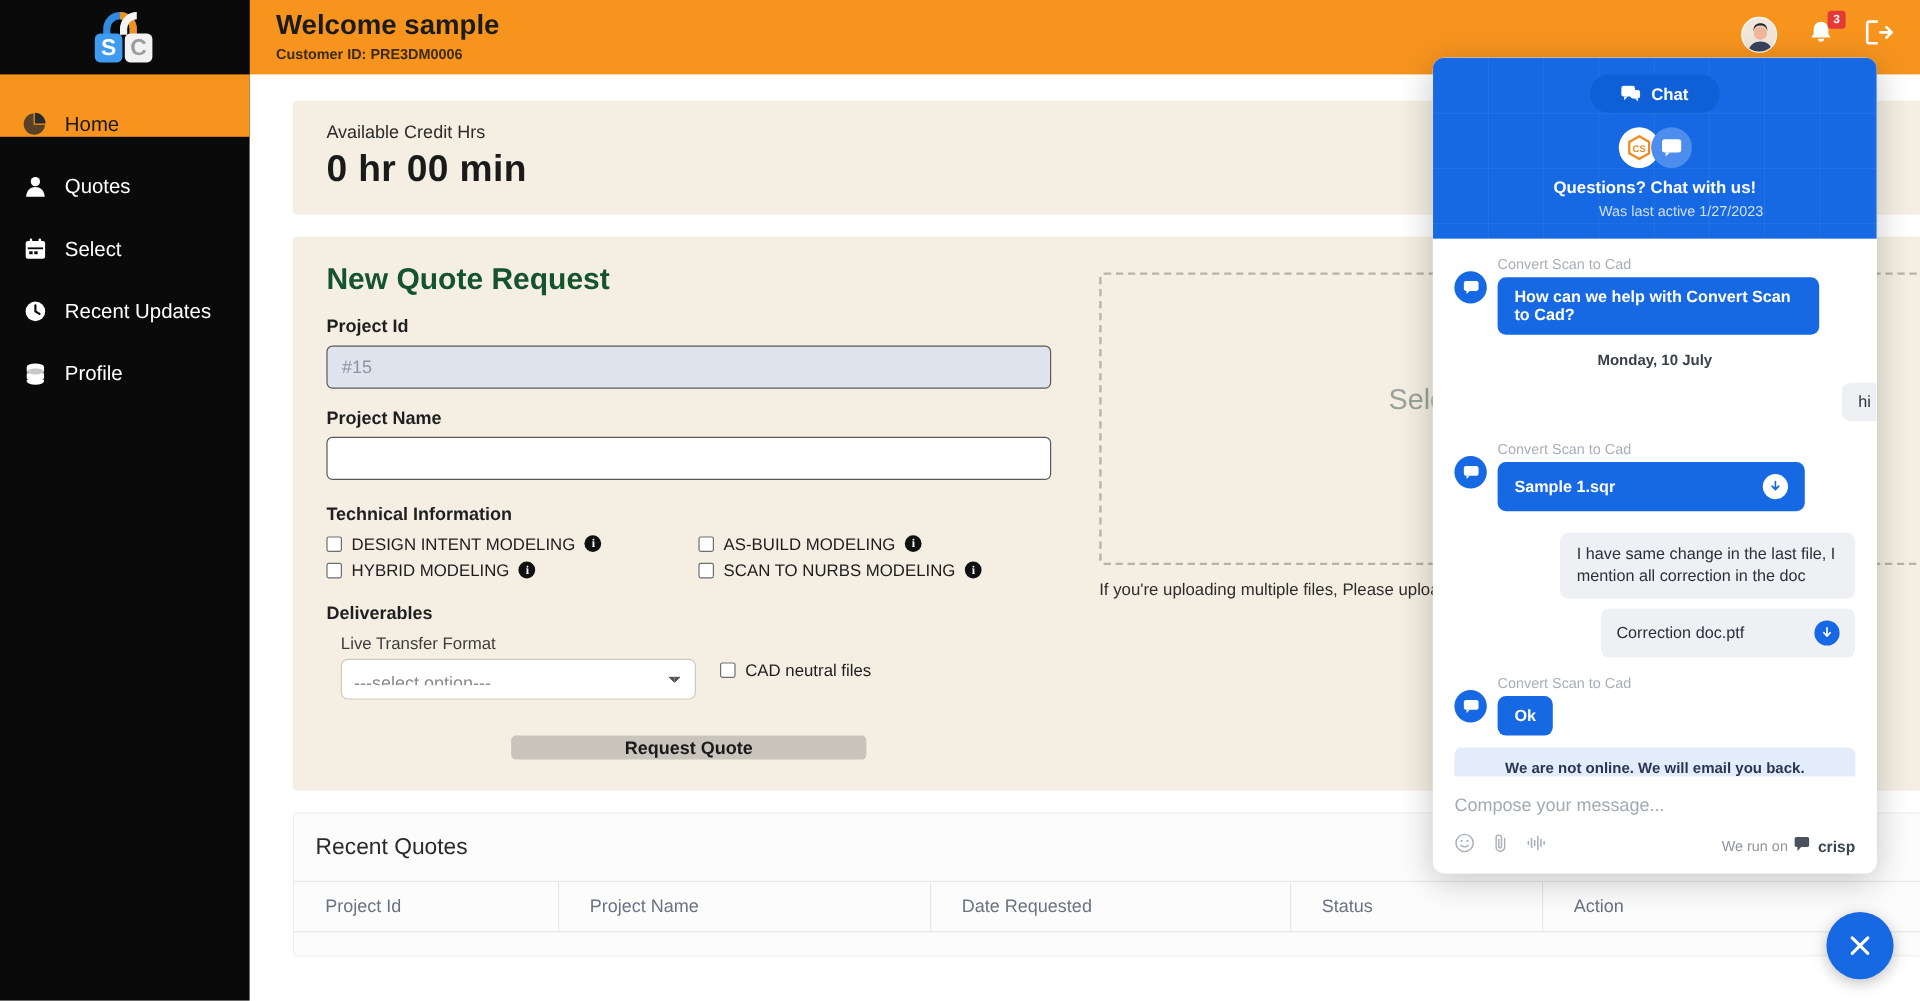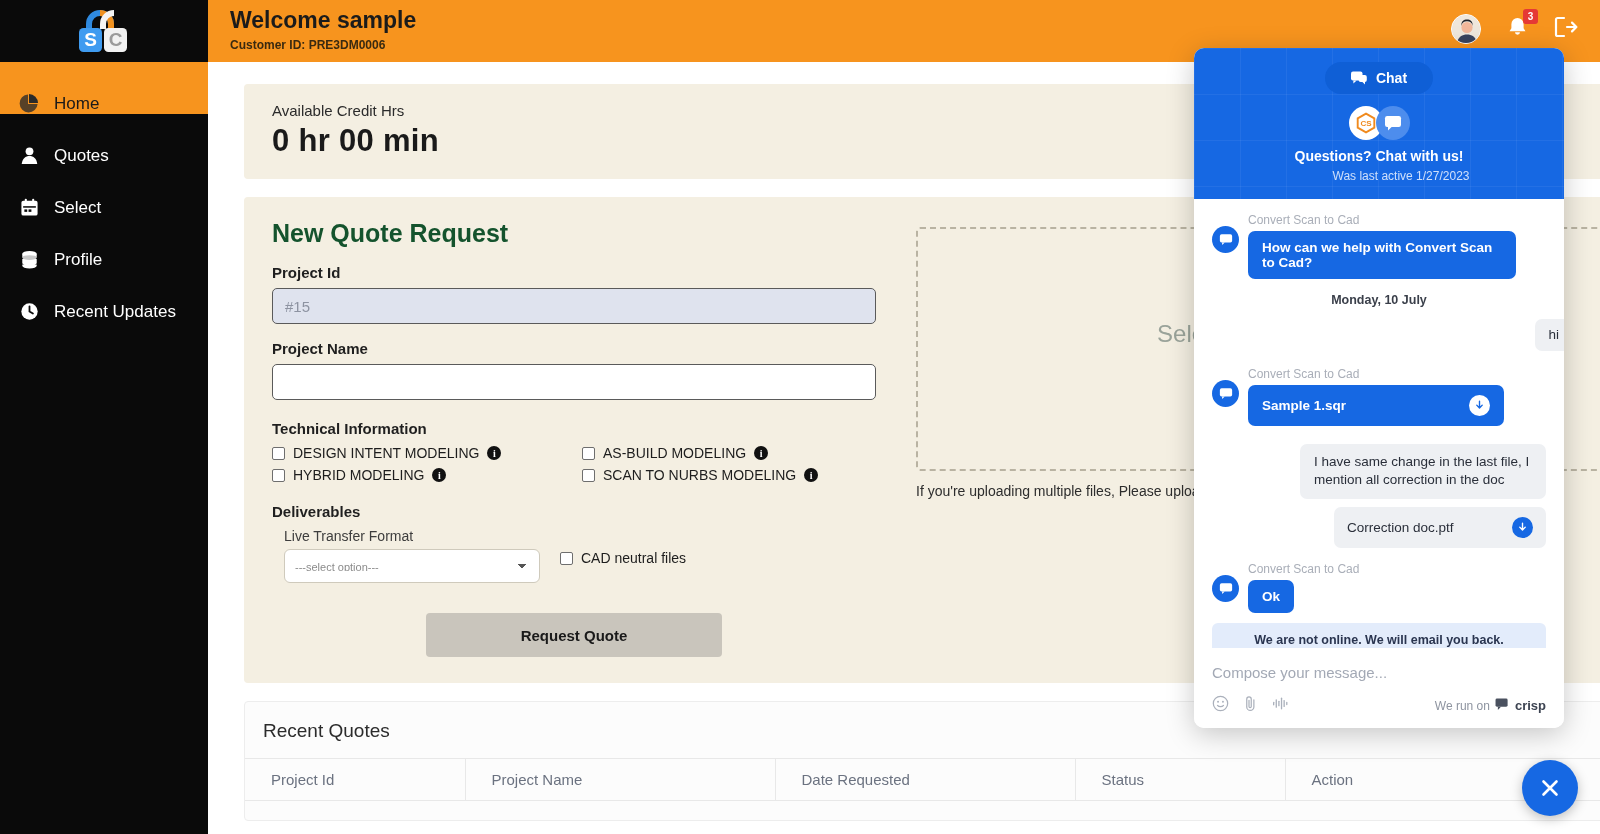--- a/index.html
+++ b/index.html
@@ -83,31 +83,31 @@
     width: 14px; height: 14px; border-radius: 50%; background: #111; color: #fff;
     font-size: 10px; font-weight: bold; display: inline-flex;
     align-items: center; justify-content: center; font-family: "Liberation Serif", serif;
     cursor: pointer; flex: 0 0 14px;
   }
 
   .deliv-wrap { display: flex; gap: 20px; margin-top: 6px; }
   .deliv-left { padding-left: 12px; }
   .mini-label { font-size: 14px; color: #3d3d3d; margin-bottom: 5px; }
   .sel {
-    width: 256px; height: 34px; border: 1px solid #cfcabc; border-radius: 6px;
-    background: #fff; font-size: 11px; color: #8b8b8b; padding: 11px 10px;
+    width: 296px; height: 34px; border: 1px solid #cfcabc; border-radius: 6px;
+    background: #fff; font-size: 15px; color: #8b8b8b; padding: 11px 10px;
     font-family: "Liberation Sans", sans-serif; appearance: none; cursor: pointer;
     background-image: linear-gradient(45deg, transparent 50%, #555 50%), linear-gradient(135deg, #555 50%, transparent 50%);
     background-position: calc(100% - 17px) 14px, calc(100% - 12px) 14px;
     background-size: 5px 5px, 5px 5px; background-repeat: no-repeat;
   }
   .deliv-right { padding-top: 22px; }
 
   .btn-request {
-    width: 296px; height: 44px; background: #c9c5bc; border: none; border-radius: 4px;
+    width: 296px; height: 20px; background: #c9c5bc; border: none; border-radius: 4px;
     font-size: 15px; font-weight: bold; color: #1a1a1a; cursor: pointer;
     display: block; margin: 30px 0 0 154px; font-family: "Liberation Sans", sans-serif;
   }
 
   .dropzone {
     border: 2px dashed #b9b3a2; border-radius: 4px; height: 244px;
     display: flex; flex-direction: column; align-items: center; justify-content: center;
     cursor: pointer;
   }
   .dz-main { font-size: 24px; color: #9aa39a; font-weight: 300; }
@@ -259,37 +259,37 @@
               <rect x="12.8" y="0.8" width="2.2" height="4" rx="1" fill="#fff"></rect>
               <rect x="4.6" y="12" width="3" height="2.6" fill="#0a0a0a"></rect>
               <rect x="9" y="12" width="3" height="2.6" fill="#0a0a0a"></rect>
             </svg>
         </span>
         <span>Select</span>
       </li>
       <li class="nav-item">
         <span class="nav-ico">
           <svg width="19" height="19" viewBox="0 0 20 20">
+              <circle cx="10" cy="10" r="8.6" fill="#fff"></circle>
+              <path d="M10 4.6 V10 l3.6 2.2" stroke="#0a0a0a" stroke-width="1.9" fill="none" stroke-linecap="round"></path>
+            </svg>
+        </span>
+        <span>Recent Updates</span>
+      </li>
+      <li class="nav-item">
+        <span class="nav-ico">
+          <svg width="19" height="19" viewBox="0 0 20 20">
               <ellipse cx="10" cy="4" rx="7.6" ry="3" fill="#fff"></ellipse>
               <path d="M2.4 4 v4 a7.6 3 0 0 0 15.2 0 V4 Z" fill="#fff"></path>
               <path d="M2.4 9.6 v4 a7.6 3 0 0 0 15.2 0 V9.6 Z" fill="#fff"></path>
               <path d="M2.4 15.2 v1.4 a7.6 3 0 0 0 15.2 0 v-1.4 Z" fill="#fff"></path>
               <ellipse cx="10" cy="8" rx="7.6" ry="2.6" fill="#0a0a0a" opacity=".22"></ellipse>
             </svg>
         </span>
         <span>Profile</span>
-      </li>
-      <li class="nav-item">
-        <span class="nav-ico">
-          <svg width="19" height="19" viewBox="0 0 20 20">
-              <circle cx="10" cy="10" r="8.6" fill="#fff"></circle>
-              <path d="M10 4.6 V10 l3.6 2.2" stroke="#0a0a0a" stroke-width="1.9" fill="none" stroke-linecap="round"></path>
-            </svg>
-        </span>
-        <span>Recent Updates</span>
       </li>
     </ul>
   </nav>
 
   <div class="main">
 
     <header class="topbar">
       <div>
         <div class="welcome-title">Welcome sample</div>
         <div class="cust-id">Customer ID: PRE3DM0006</div>

